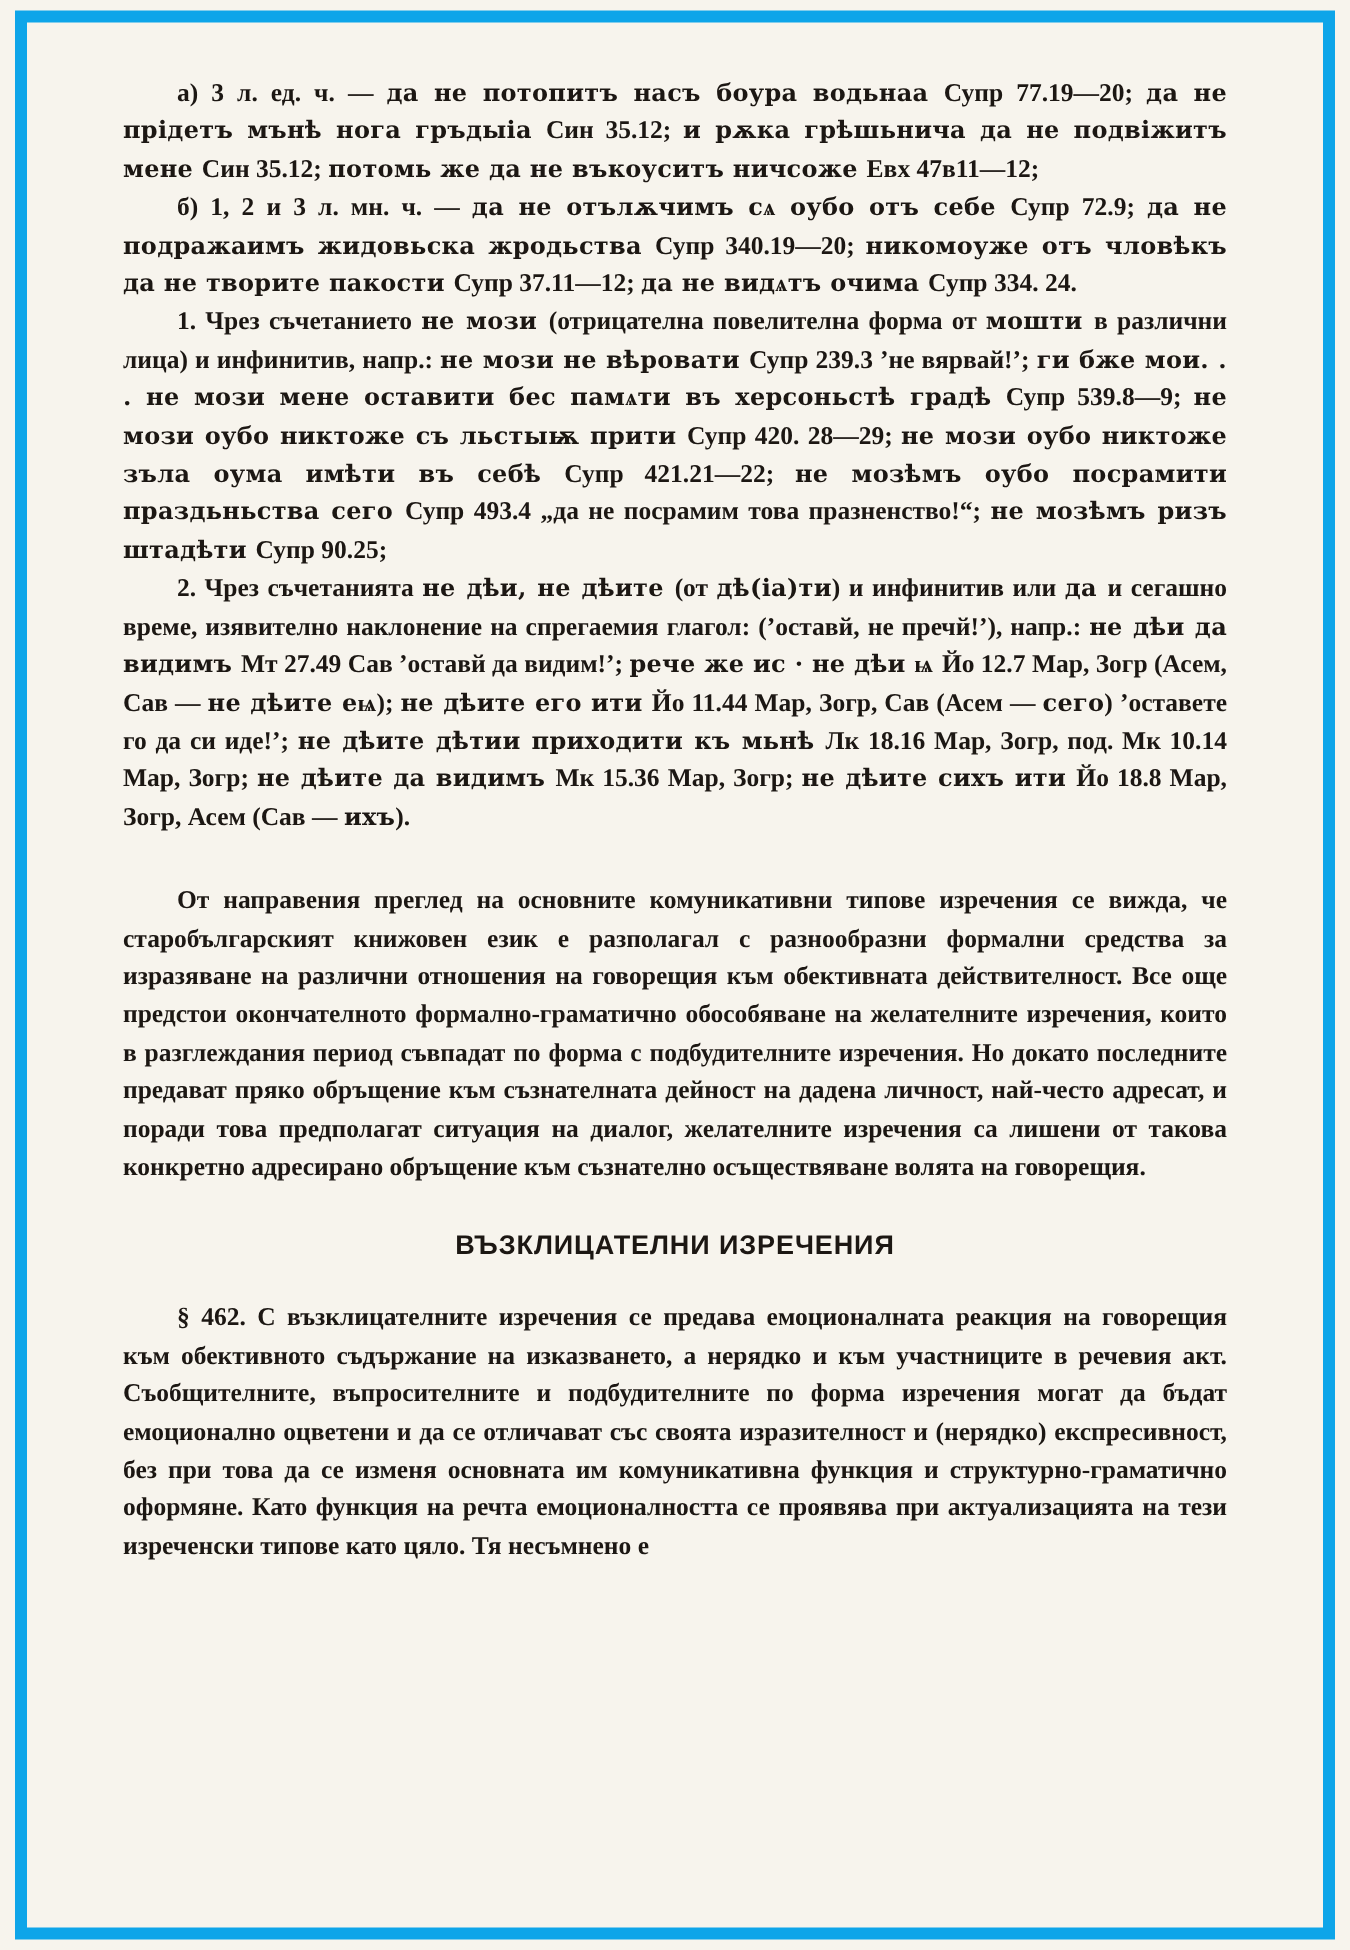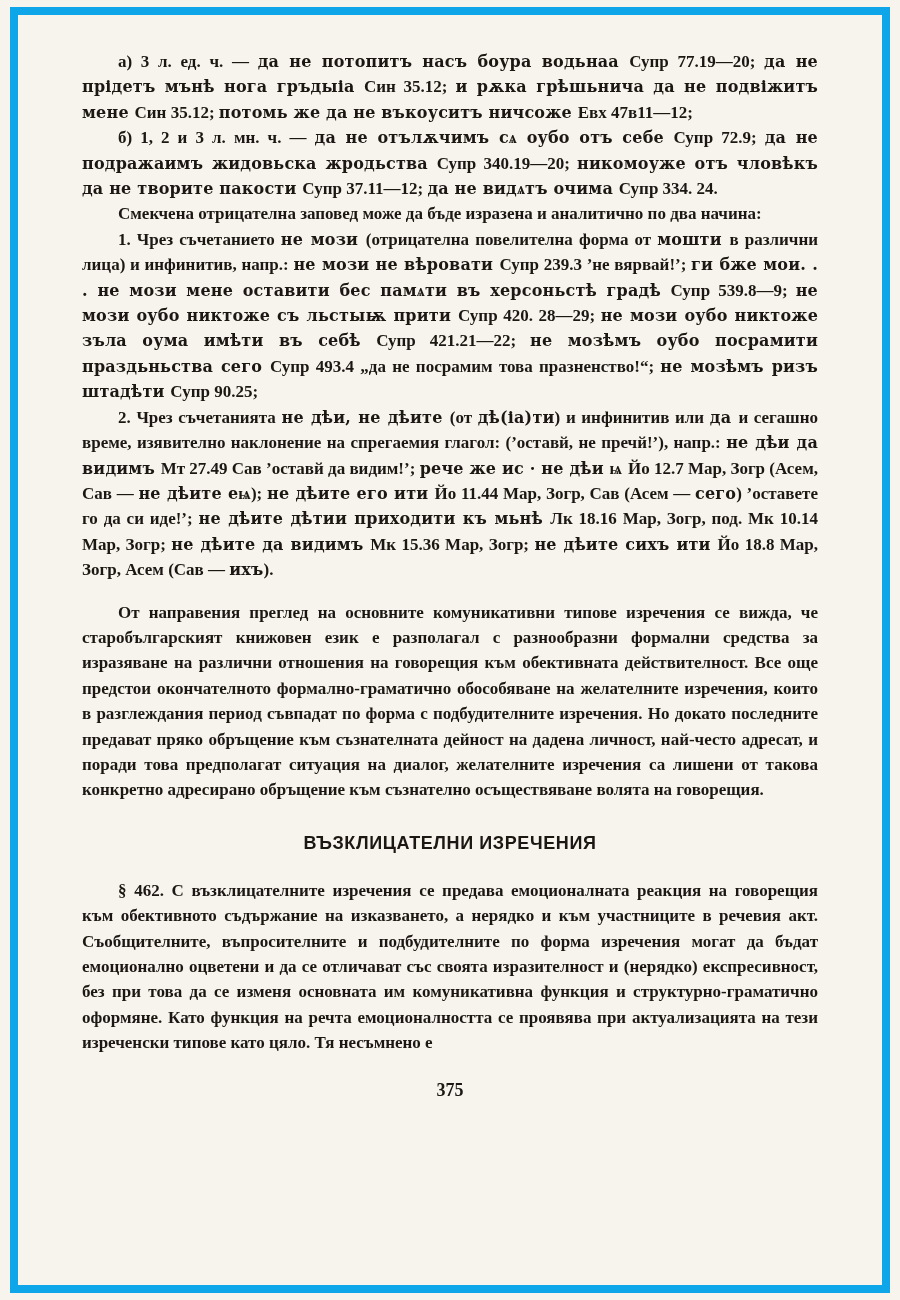--- a/index.html
+++ b/index.html
@@ -29,21 +29,21 @@
     left:64px; right:64px; top:34px; bottom:10px;
   }
   .para{
     font-size:17px;
     font-weight:700;
     line-height:25.4px;
     text-align:justify;
     color:var(--ink);
   }
   .para.indent{ text-indent:36px; }
-  .para.gap-top{ margin-top:17px; }
+  .para.gap-top{ margin-top:30px; }
   .para .normal{
     font-family:"Liberation Serif", serif;
   }
   .para .ocs{
     font-family:"DejaVu Serif", serif;
     font-size:16px;
     letter-spacing:0.2px;
   }
   .section-heading{
     text-align:center;
@@ -63,29 +63,27 @@
 </head>
 <body>
 
 <div class="sheet">
   <div class="frame">
     <div class="content">
 
       <div>
           <p class="para indent"><span class="normal">а) 3 л. ед. ч. — </span><span class="ocs">да не потопитъ насъ боура водьнаа </span><span class="normal">Супр 77.19—20; </span><span class="ocs">да не прідетъ мънѣ нога гръдыіа </span><span class="normal">Син 35.12; </span><span class="ocs">и рѫка грѣшьнича да не подвіжитъ мене </span><span class="normal">Син 35.12; </span><span class="ocs">потомь же да не въкоуситъ ничсоже </span><span class="normal">Евх 47в11—12;</span></p>
           <p class="para indent"><span class="normal">б) 1, 2 и 3 л. мн. ч. — </span><span class="ocs">да не отълѫчимъ сѧ оубо отъ себе </span><span class="normal">Супр 72.9; </span><span class="ocs">да не подражаимъ жидовьска жродьства </span><span class="normal">Супр 340.19—20; </span><span class="ocs">никомоуже отъ чловѣкъ да не творите пакости </span><span class="normal">Супр 37.11—12; </span><span class="ocs">да не видѧтъ очима </span><span class="normal">Супр 334. 24.</span></p>
-          <p class="para indent"><span class="normal">Смекчена отрицателна заповед може да бъде изразена и аналитично по два начина:</span></p>
           <p class="para indent"><span class="normal">1. Чрез съчетанието </span><span class="ocs">не мози </span><span class="normal">(отрицателна повелителна форма от </span><span class="ocs">мошти </span><span class="normal">в различни лица) и инфинитив, напр.: </span><span class="ocs">не мози не вѣровати </span><span class="normal">Супр 239.3 ’не вярвай!’; </span><span class="ocs">ги бже мои. . . не мози мене оставити бес памѧти въ херсоньстѣ градѣ </span><span class="normal">Супр 539.8—9; </span><span class="ocs">не мози оубо никтоже съ льстыѭ прити </span><span class="normal">Супр 420. 28—29; </span><span class="ocs">не мози оубо никтоже зъла оума имѣти въ себѣ </span><span class="normal">Супр 421.21—22; </span><span class="ocs">не мозѣмъ оубо посрамити праздьньства сего </span><span class="normal">Супр 493.4 „да не посрамим това празненство!“; </span><span class="ocs">не мозѣмъ ризъ штадѣти </span><span class="normal">Супр 90.25;</span></p>
           <p class="para indent"><span class="normal">2. Чрез съчетанията </span><span class="ocs">не дѣи, не дѣите </span><span class="normal">(от </span><span class="ocs">дѣ(іа)ти</span><span class="normal">) и инфинитив или </span><span class="ocs">да </span><span class="normal">и сегашно време, изявително наклонение на спрегаемия глагол: (’оставй, не пречй!’), напр.: </span><span class="ocs">не дѣи да видимъ </span><span class="normal">Мт 27.49 Сав ’оставй да видим!’; </span><span class="ocs">рече же ис · не дѣи ѩ </span><span class="normal">Йо 12.7 Мар, Зогр (Асем, Сав — </span><span class="ocs">не дѣите еѩ</span><span class="normal">); </span><span class="ocs">не дѣите его ити </span><span class="normal">Йо 11.44 Мар, Зогр, Сав (Асем — </span><span class="ocs">сего</span><span class="normal">) ’оставете го да си иде!’; </span><span class="ocs">не дѣите дѣтии приходити къ мьнѣ </span><span class="normal">Лк 18.16 Мар, Зогр, под. Мк 10.14 Мар, Зогр; </span><span class="ocs">не дѣите да видимъ </span><span class="normal">Мк 15.36 Мар, Зогр; </span><span class="ocs">не дѣите сихъ ити </span><span class="normal">Йо 18.8 Мар, Зогр, Асем (Сав — </span><span class="ocs">ихъ</span><span class="normal">).</span></p>
           <p class="para indent gap-top"><span class="normal">От направения преглед на основните комуникативни типове изречения се вижда, че старобългарският книжовен език е разполагал с разнообразни формални средства за изразяване на различни отношения на говорещия към обективната действителност. Все още предстои окончателното формално-граматично обособяване на желателните изречения, които в разглеждания период съвпадат по форма с подбудителните изречения. Но докато последните предават пряко обръщение към съзнателната дейност на дадена личност, най-често адресат, и поради това предполагат ситуация на диалог, желателните изречения са лишени от такова конкретно адресирано обръщение към съзнателно осъществяване волята на говорещия.</span></p>
         </div>
 
       <h2 class="section-heading">ВЪЗКЛИЦАТЕЛНИ ИЗРЕЧЕНИЯ</h2>
 
       <div>
           <p class="para indent"><span class="normal">§ 462. С възклицателните изречения се предава емоционалната реакция на говорещия към обективното съдържание на изказването, а нерядко и към участниците в речевия акт. Съобщителните, въпросителните и подбудителните по форма изречения могат да бъдат емоционално оцветени и да се отличават със своята изразителност и (нерядко) експресивност, без при това да се изменя основната им комуникативна функция и структурно-граматично оформяне. Като функция на речта емоционалността се проявява при актуализацията на тези изреченски типове като цяло. Тя несъмнено е</span></p>
         </div>
 
-      <div class="page-number">375</div>
 
     </div>
   </div>
 </div>
 
 </body></html>

